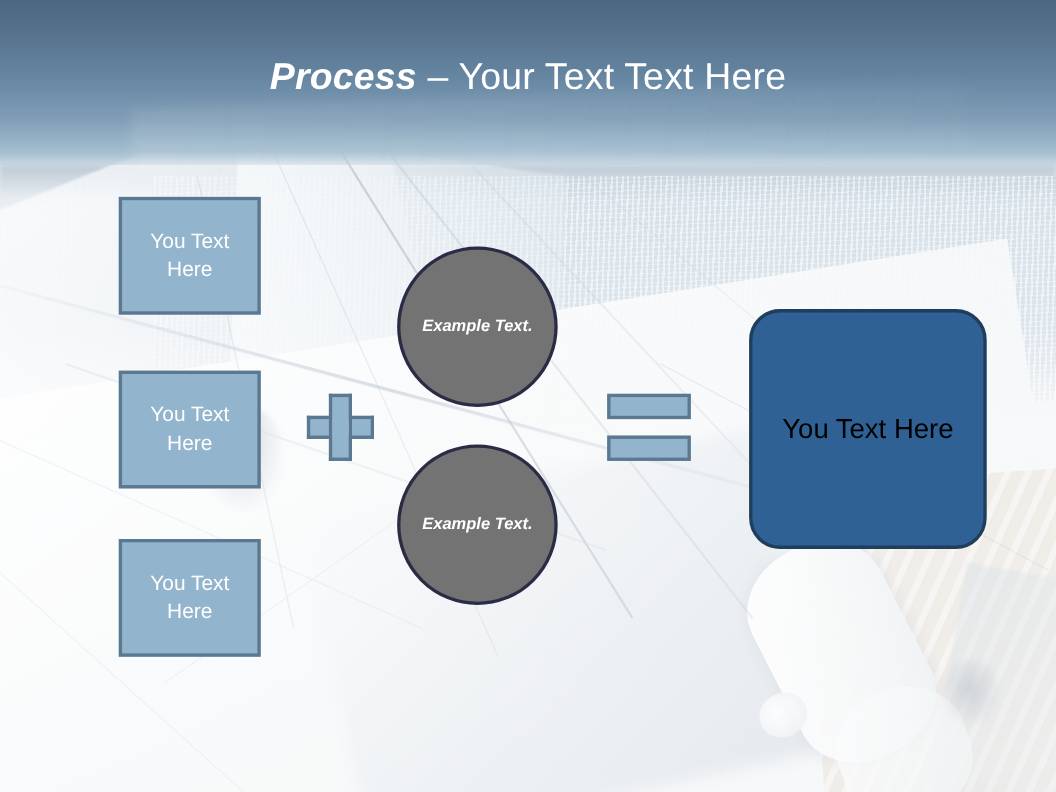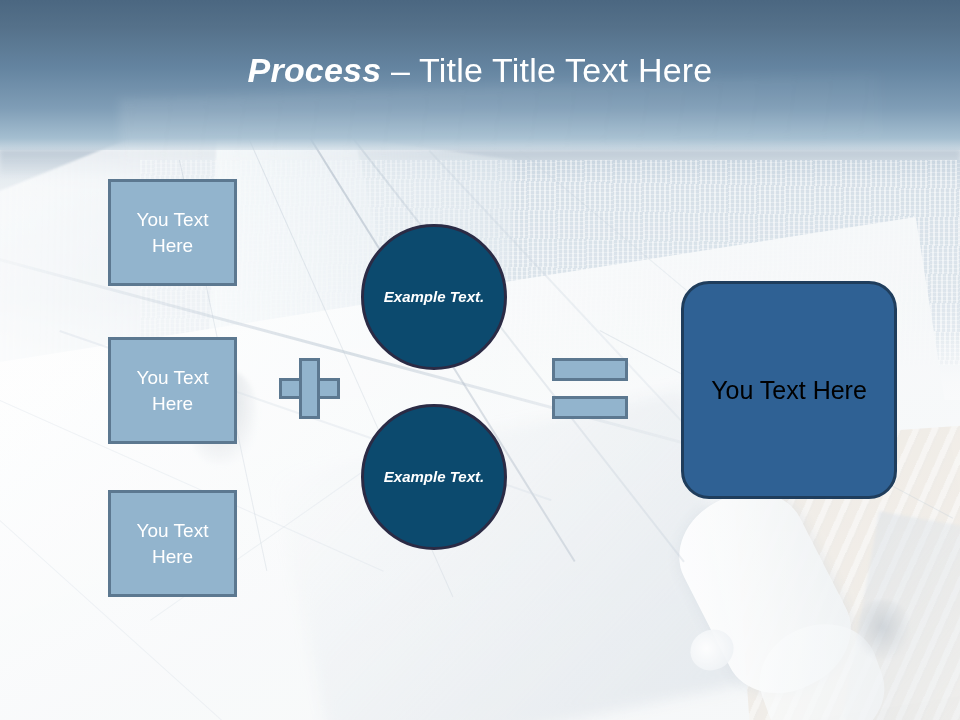--- a/index.html
+++ b/index.html
@@ -276,21 +276,21 @@
   }
   .op-equals .eq-bar-top    { top: 0px; }
   .op-equals .eq-bar-bottom { top: 38px; }
 
   
   .circle-node {
     position: absolute;
     width: 146px;
     height: 146px;
     border-radius: 50%;
-    background: #0c4a6e;
+    background: #737373;
     border: 3px solid #2b2b45;
     display: flex;
     align-items: center;
     justify-content: center;
     text-align: center;
     color: #ffffff;
     font-size: 15px;
     line-height: 22px;
     font-weight: bold;
     font-style: italic;
@@ -351,21 +351,21 @@
   <div class="rig pale" style="left:0px;   top:520px; width:300px; height:1px; transform:rotate(42deg);"></div>
   <div class="rig pale" style="left:150px; top:620px; width:260px; height:1px; transform:rotate(-35deg);"></div>
 
   <div class="bg-layer bg-wash"></div>
 
   <div class="header-band">
     <div class="header-streak"></div>
   </div>
 
   <div class="slide-title">
-    <span class="t-bold">Process</span><span class="t-reg"> – Title Title Text Here</span>
+    <span class="t-bold">Process</span><span class="t-reg"> – Your Text Text Here</span>
   </div>
 
   <div class="input-box" id="input-box-0">
     <span>You Text Here</span>
   </div>
   <div class="input-box" id="input-box-1">
     <span>You Text Here</span>
   </div>
   <div class="input-box" id="input-box-2">
     <span>You Text Here</span>

